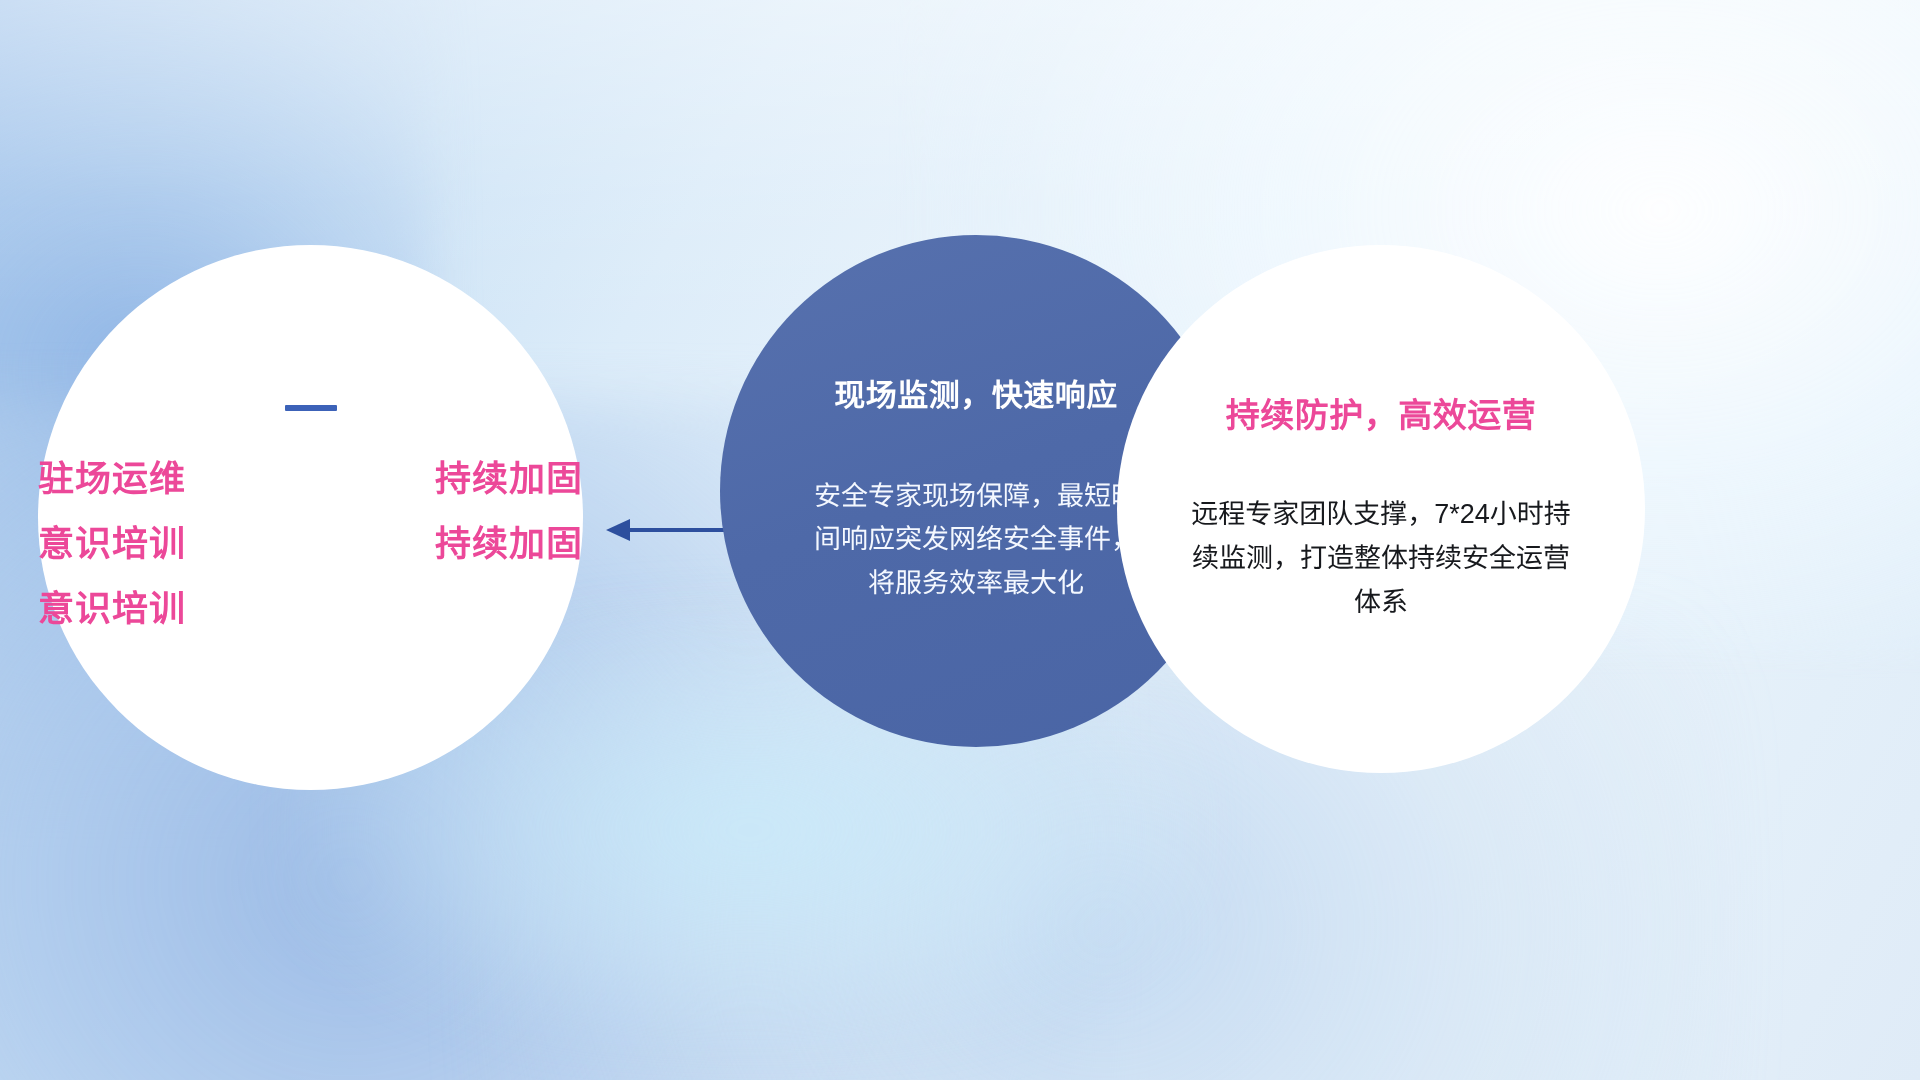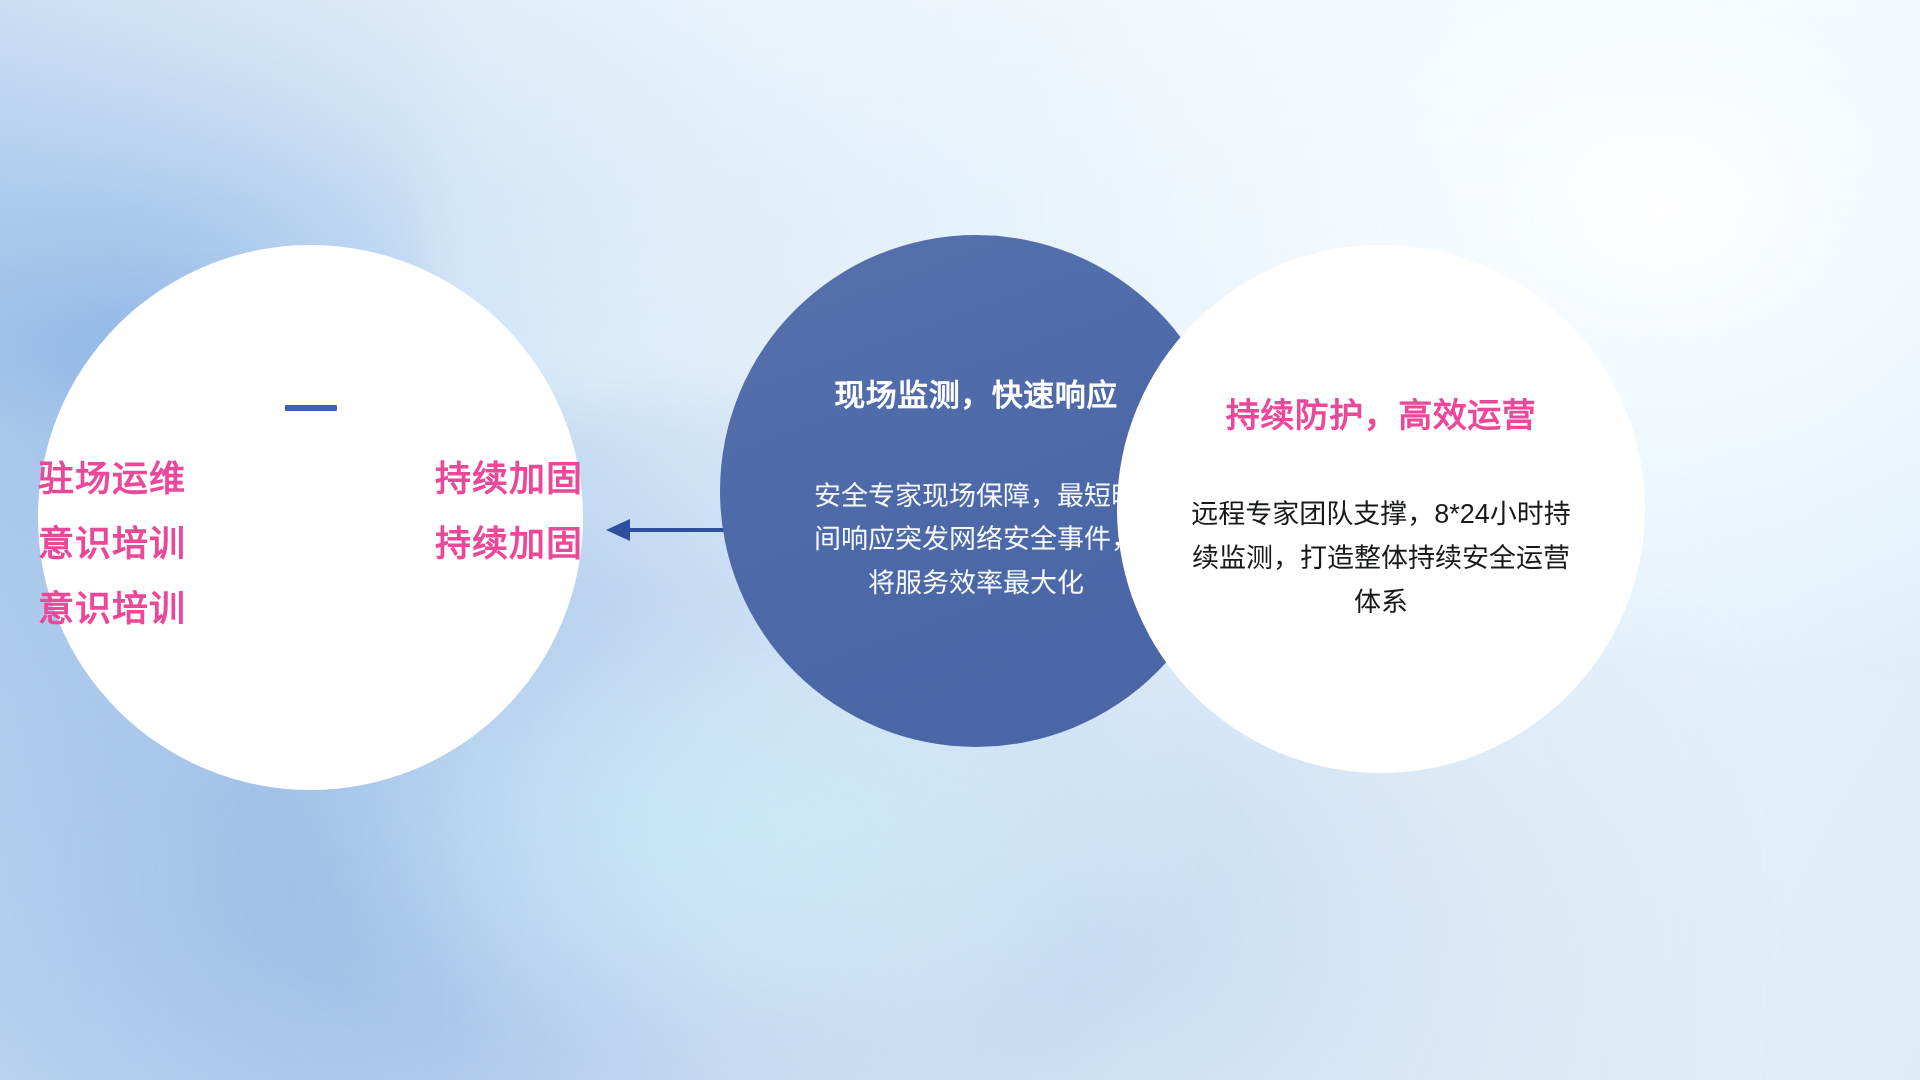--- a/index.html
+++ b/index.html
@@ -272,16 +272,16 @@
     </div>
   </div>
 
   <div class="circle" id="circle-mid">
     <div class="card-title">现场监测，快速响应</div>
     <div class="card-body">安全专家现场保障，最短时间响应突发网络安全事件，将服务效率最大化</div>
   </div>
 
   <div class="circle" id="circle-right">
     <div class="card-title">持续防护，高效运营</div>
-    <div class="card-body">远程专家团队支撑，8*24小时持续监测，打造整体持续安全运营体系</div>
+    <div class="card-body">远程专家团队支撑，7*24小时持续监测，打造整体持续安全运营体系</div>
   </div>
 
 </div>
 
 </body></html>

